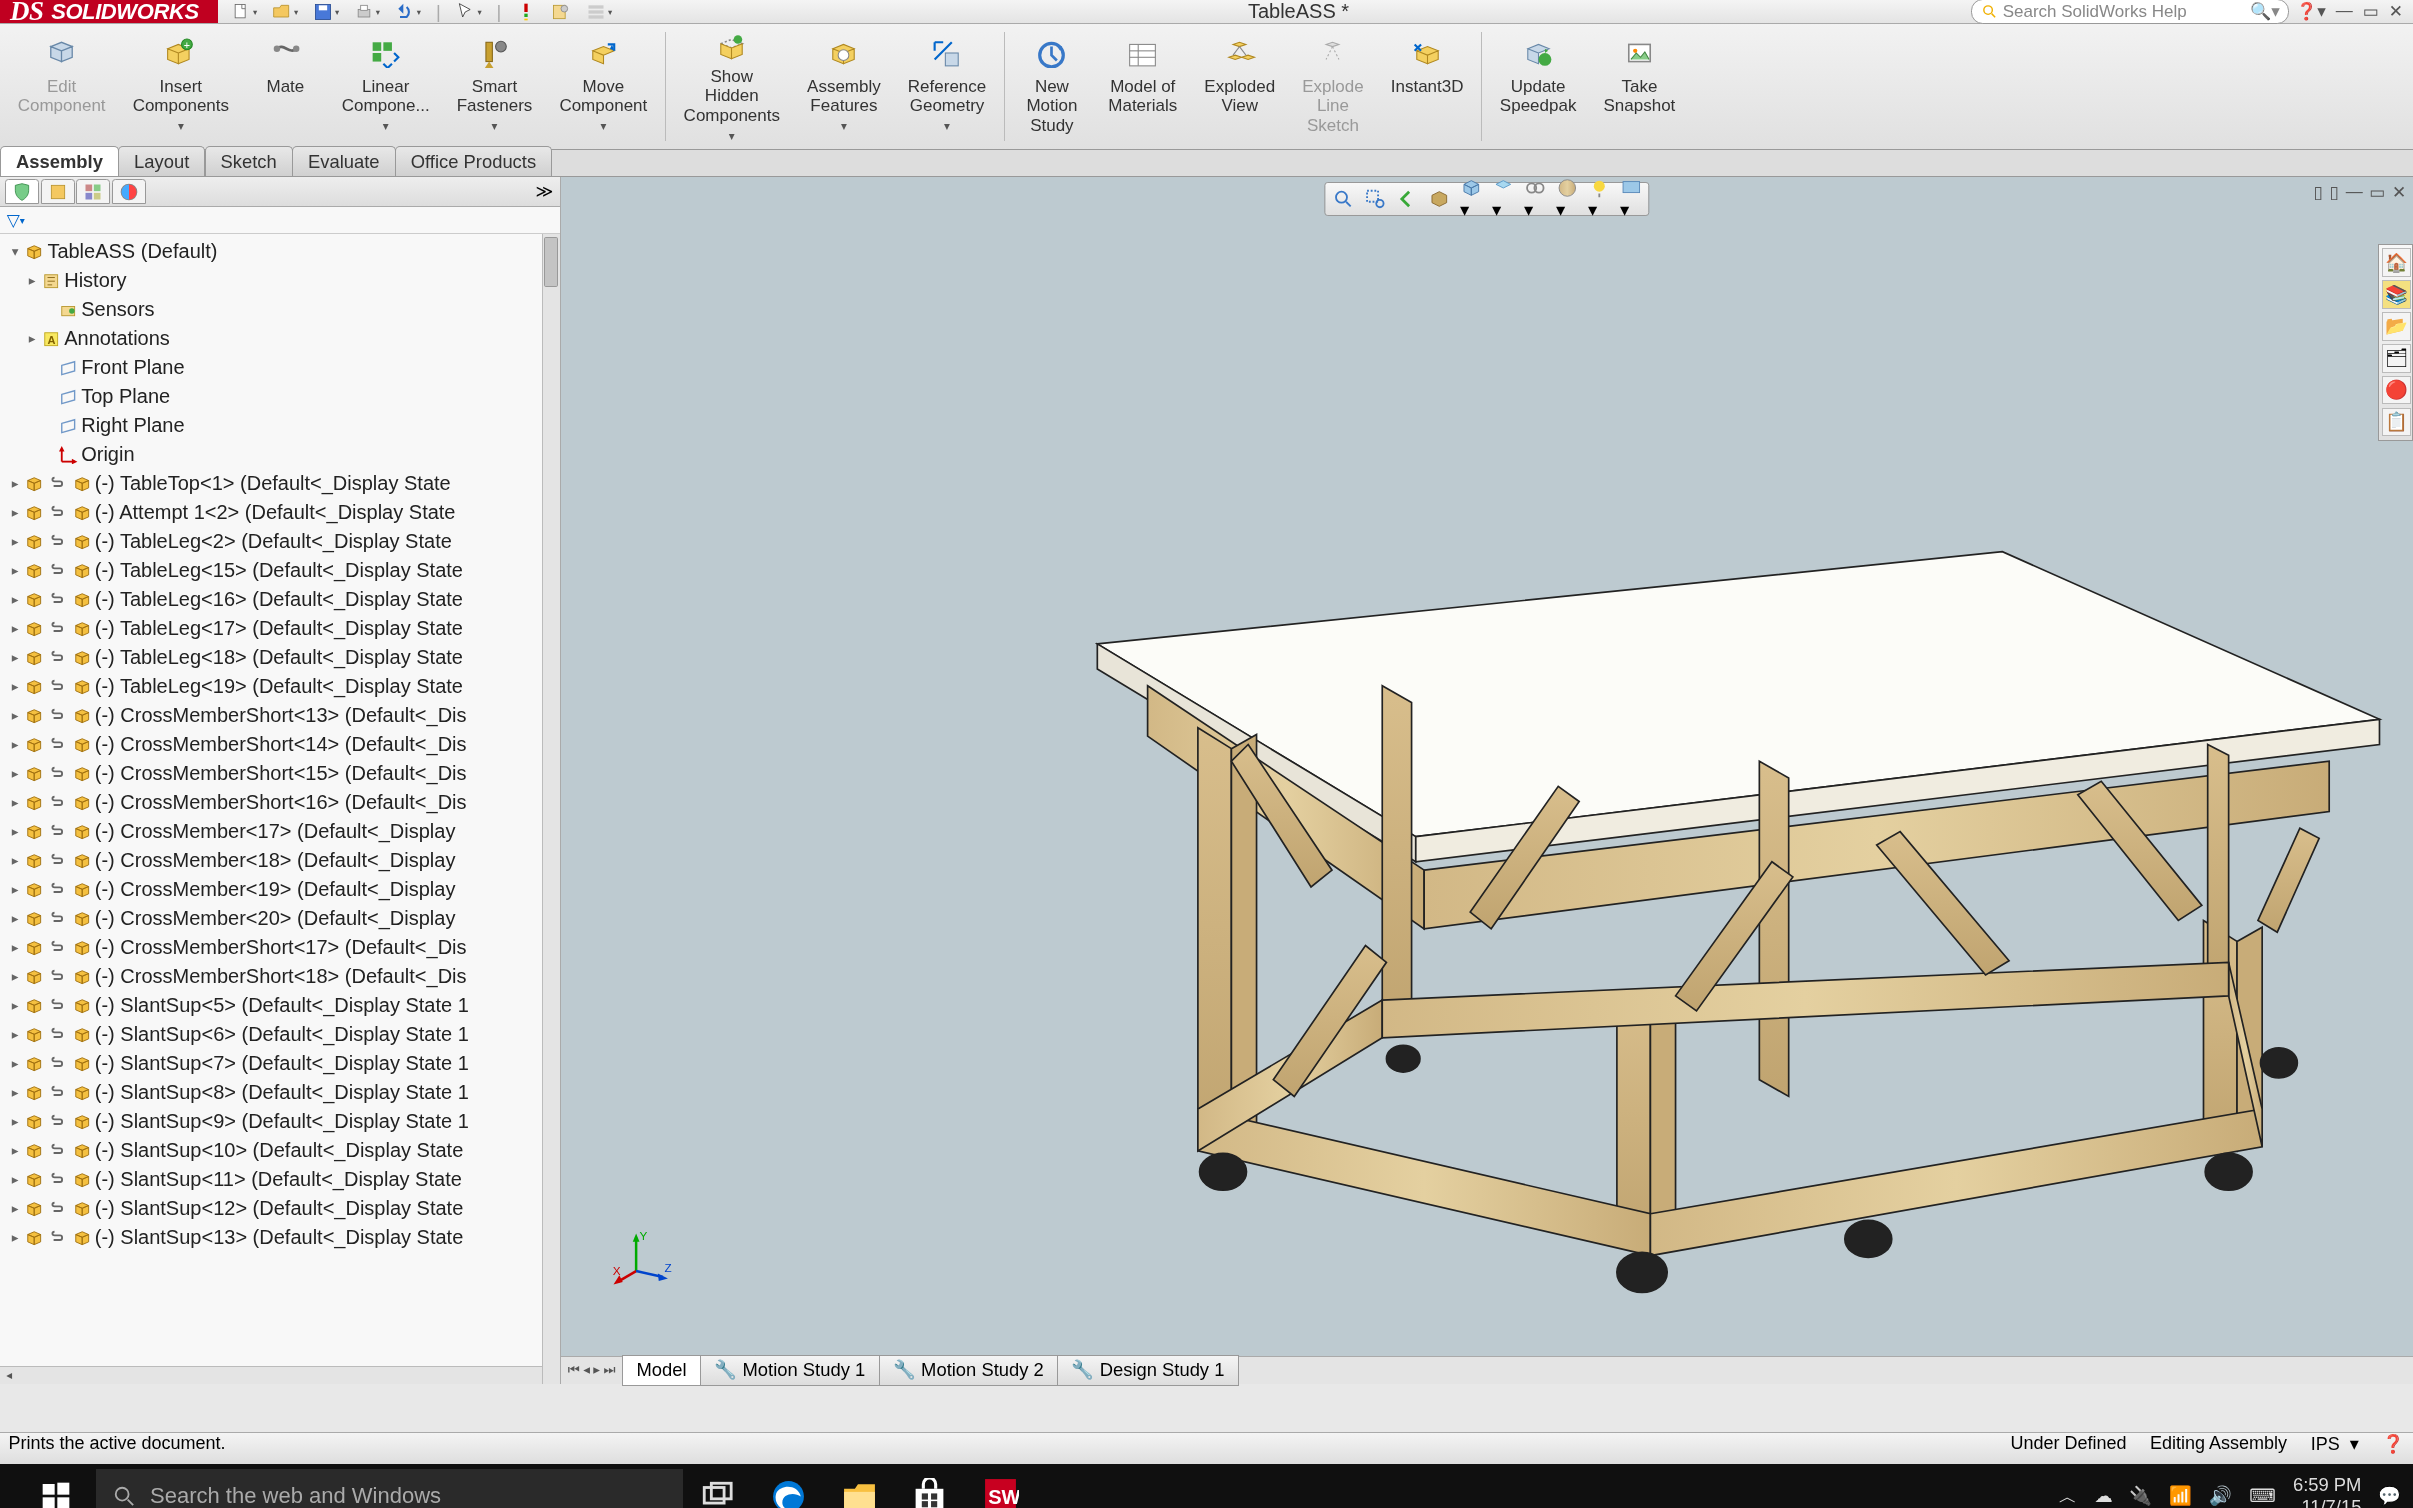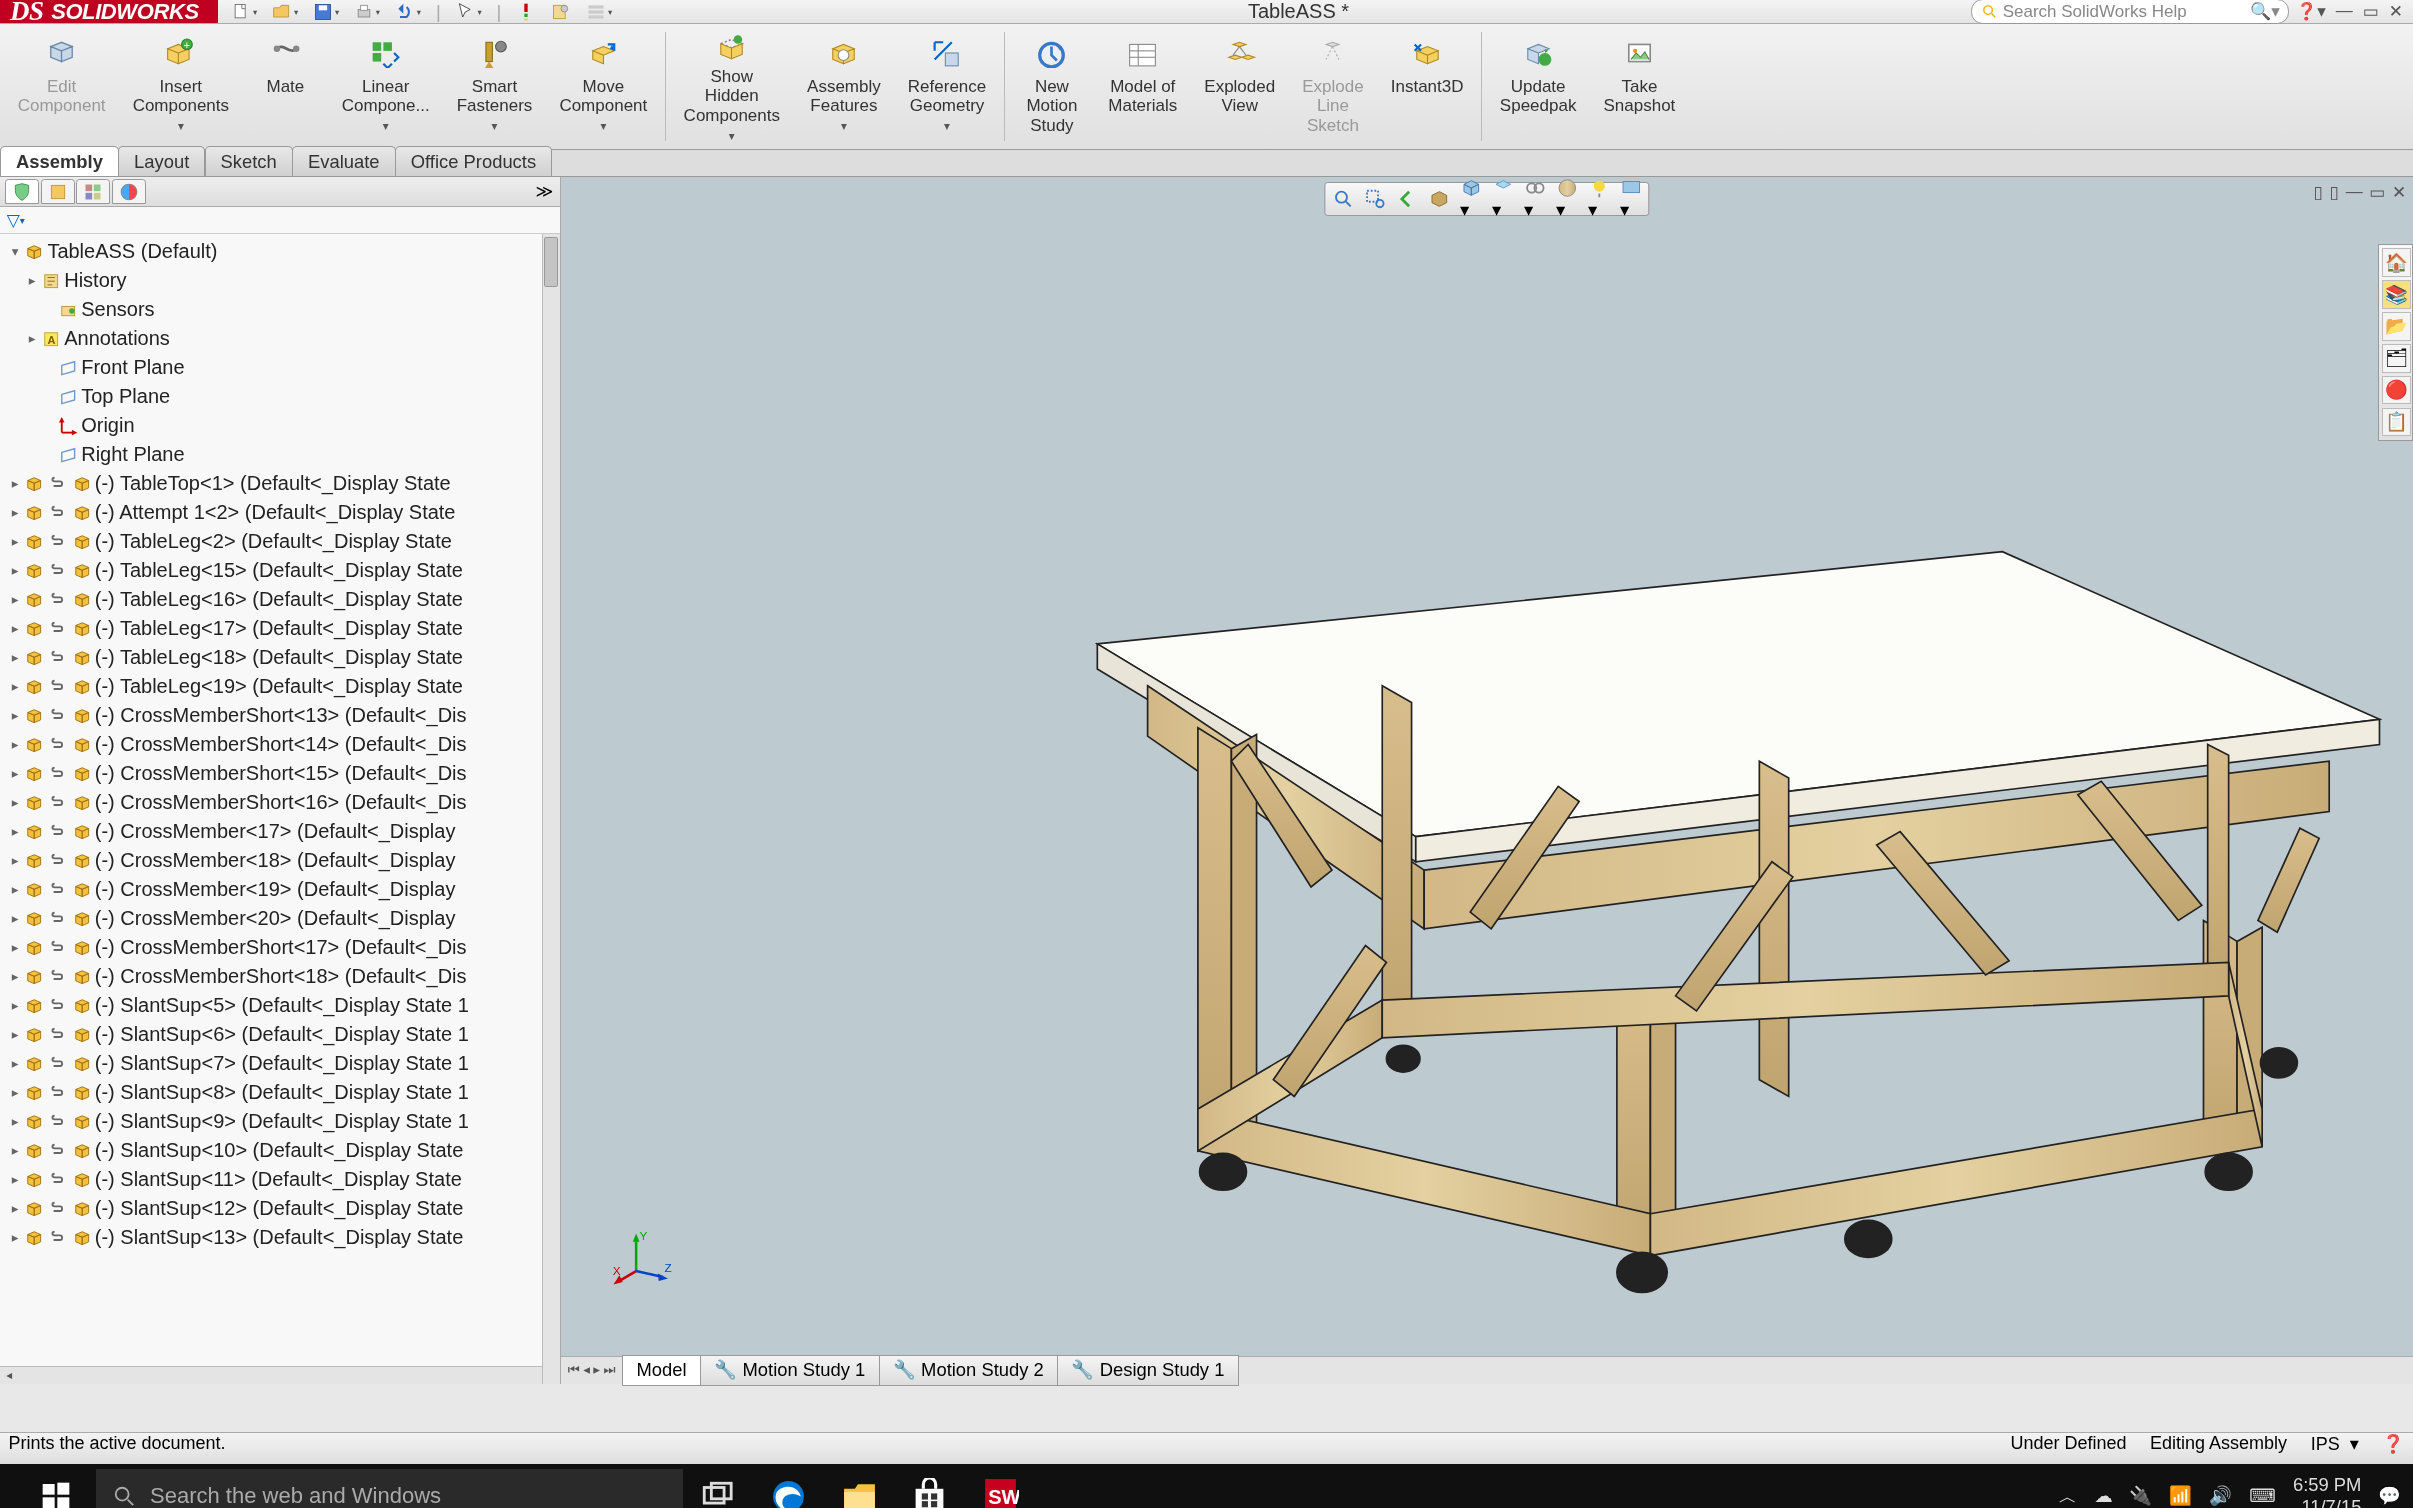--- a/index.html
+++ b/index.html
@@ -458,37 +458,37 @@
               <path d="M3 7l14-4v10l-14 4z" fill="none" stroke="#7098c8" stroke-width="1.5"></path>
             </svg>
           </span>
           <span>Top Plane</span>
         </div>
         <div class="tree-row level1">
           <span class="exp"></span>
           <span class="gap"></span>
           <span class="ico">
             <svg width="18.4" height="18.4" viewBox="0 0 20 20">
+              <path d="M3 7l14-4v10l-14 4z" fill="none" stroke="#7098c8" stroke-width="1.5"></path>
+            </svg>
+          </span>
+          <span>Right Plane</span>
+        </div>
+        <div class="tree-row level1">
+          <span class="exp"></span>
+          <span class="gap"></span>
+          <span class="ico">
+            <svg width="18.4" height="18.4" viewBox="0 0 20 20">
               <line x1="3" y1="17" x2="3" y2="3" stroke="#c00" stroke-width="2"></line>
               <line x1="3" y1="17" x2="17" y2="17" stroke="#c00" stroke-width="2"></line>
               <polygon points="3,0 0,6 6,6" fill="#c00"></polygon>
               <polygon points="20,17 14,14 14,20" fill="#c00"></polygon>
             </svg>
           </span>
           <span>Origin</span>
-        </div>
-        <div class="tree-row level1">
-          <span class="exp"></span>
-          <span class="gap"></span>
-          <span class="ico">
-            <svg width="18.4" height="18.4" viewBox="0 0 20 20">
-              <path d="M3 7l14-4v10l-14 4z" fill="none" stroke="#7098c8" stroke-width="1.5"></path>
-            </svg>
-          </span>
-          <span>Right Plane</span>
         </div>
         <div class="tree-row">
           <span class="exp">▸</span>
           <span class="ico">
             <svg width="18.4" height="18.4" viewBox="0 0 20 20">
               <path d="M3 6l7-3 7 3-7 3z M3 6v8l7 3v-8z M17 6v8l-7 3v-8z" fill="#f4c040" stroke="#a07010"></path>
             </svg>
           </span>
           <span class="ico">
             <svg width="18.4" height="18.4" viewBox="0 0 20 20">

